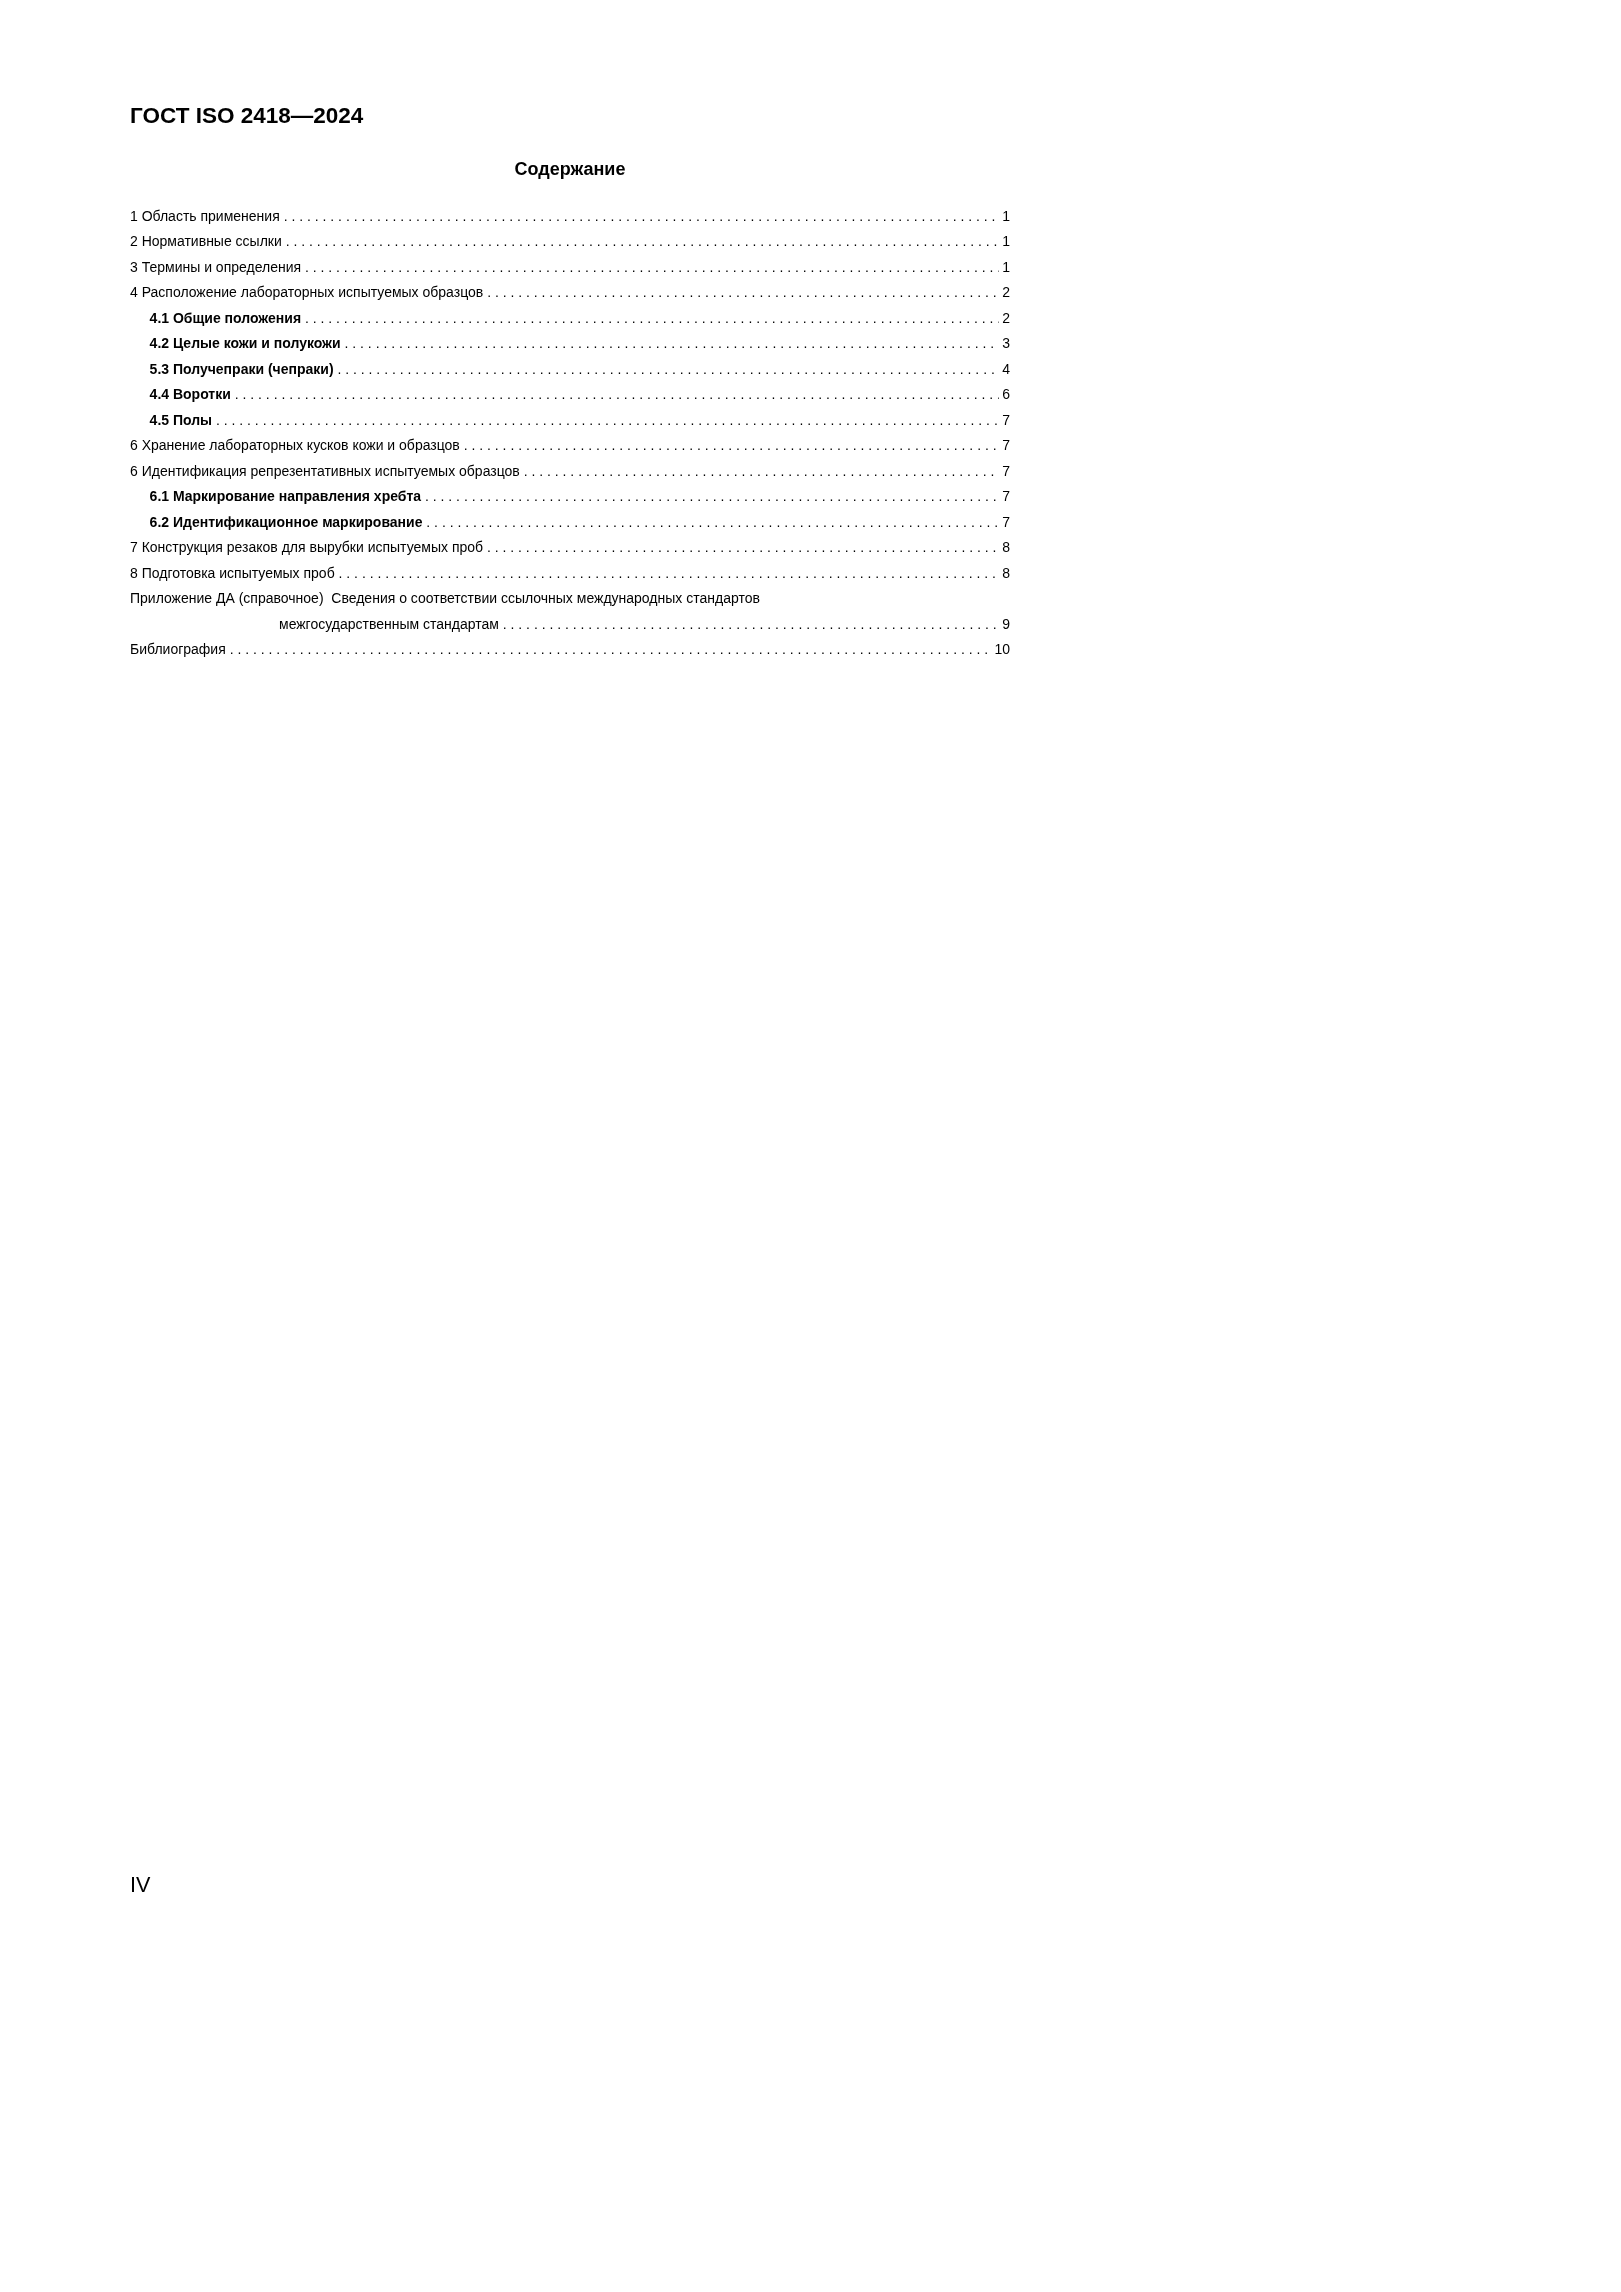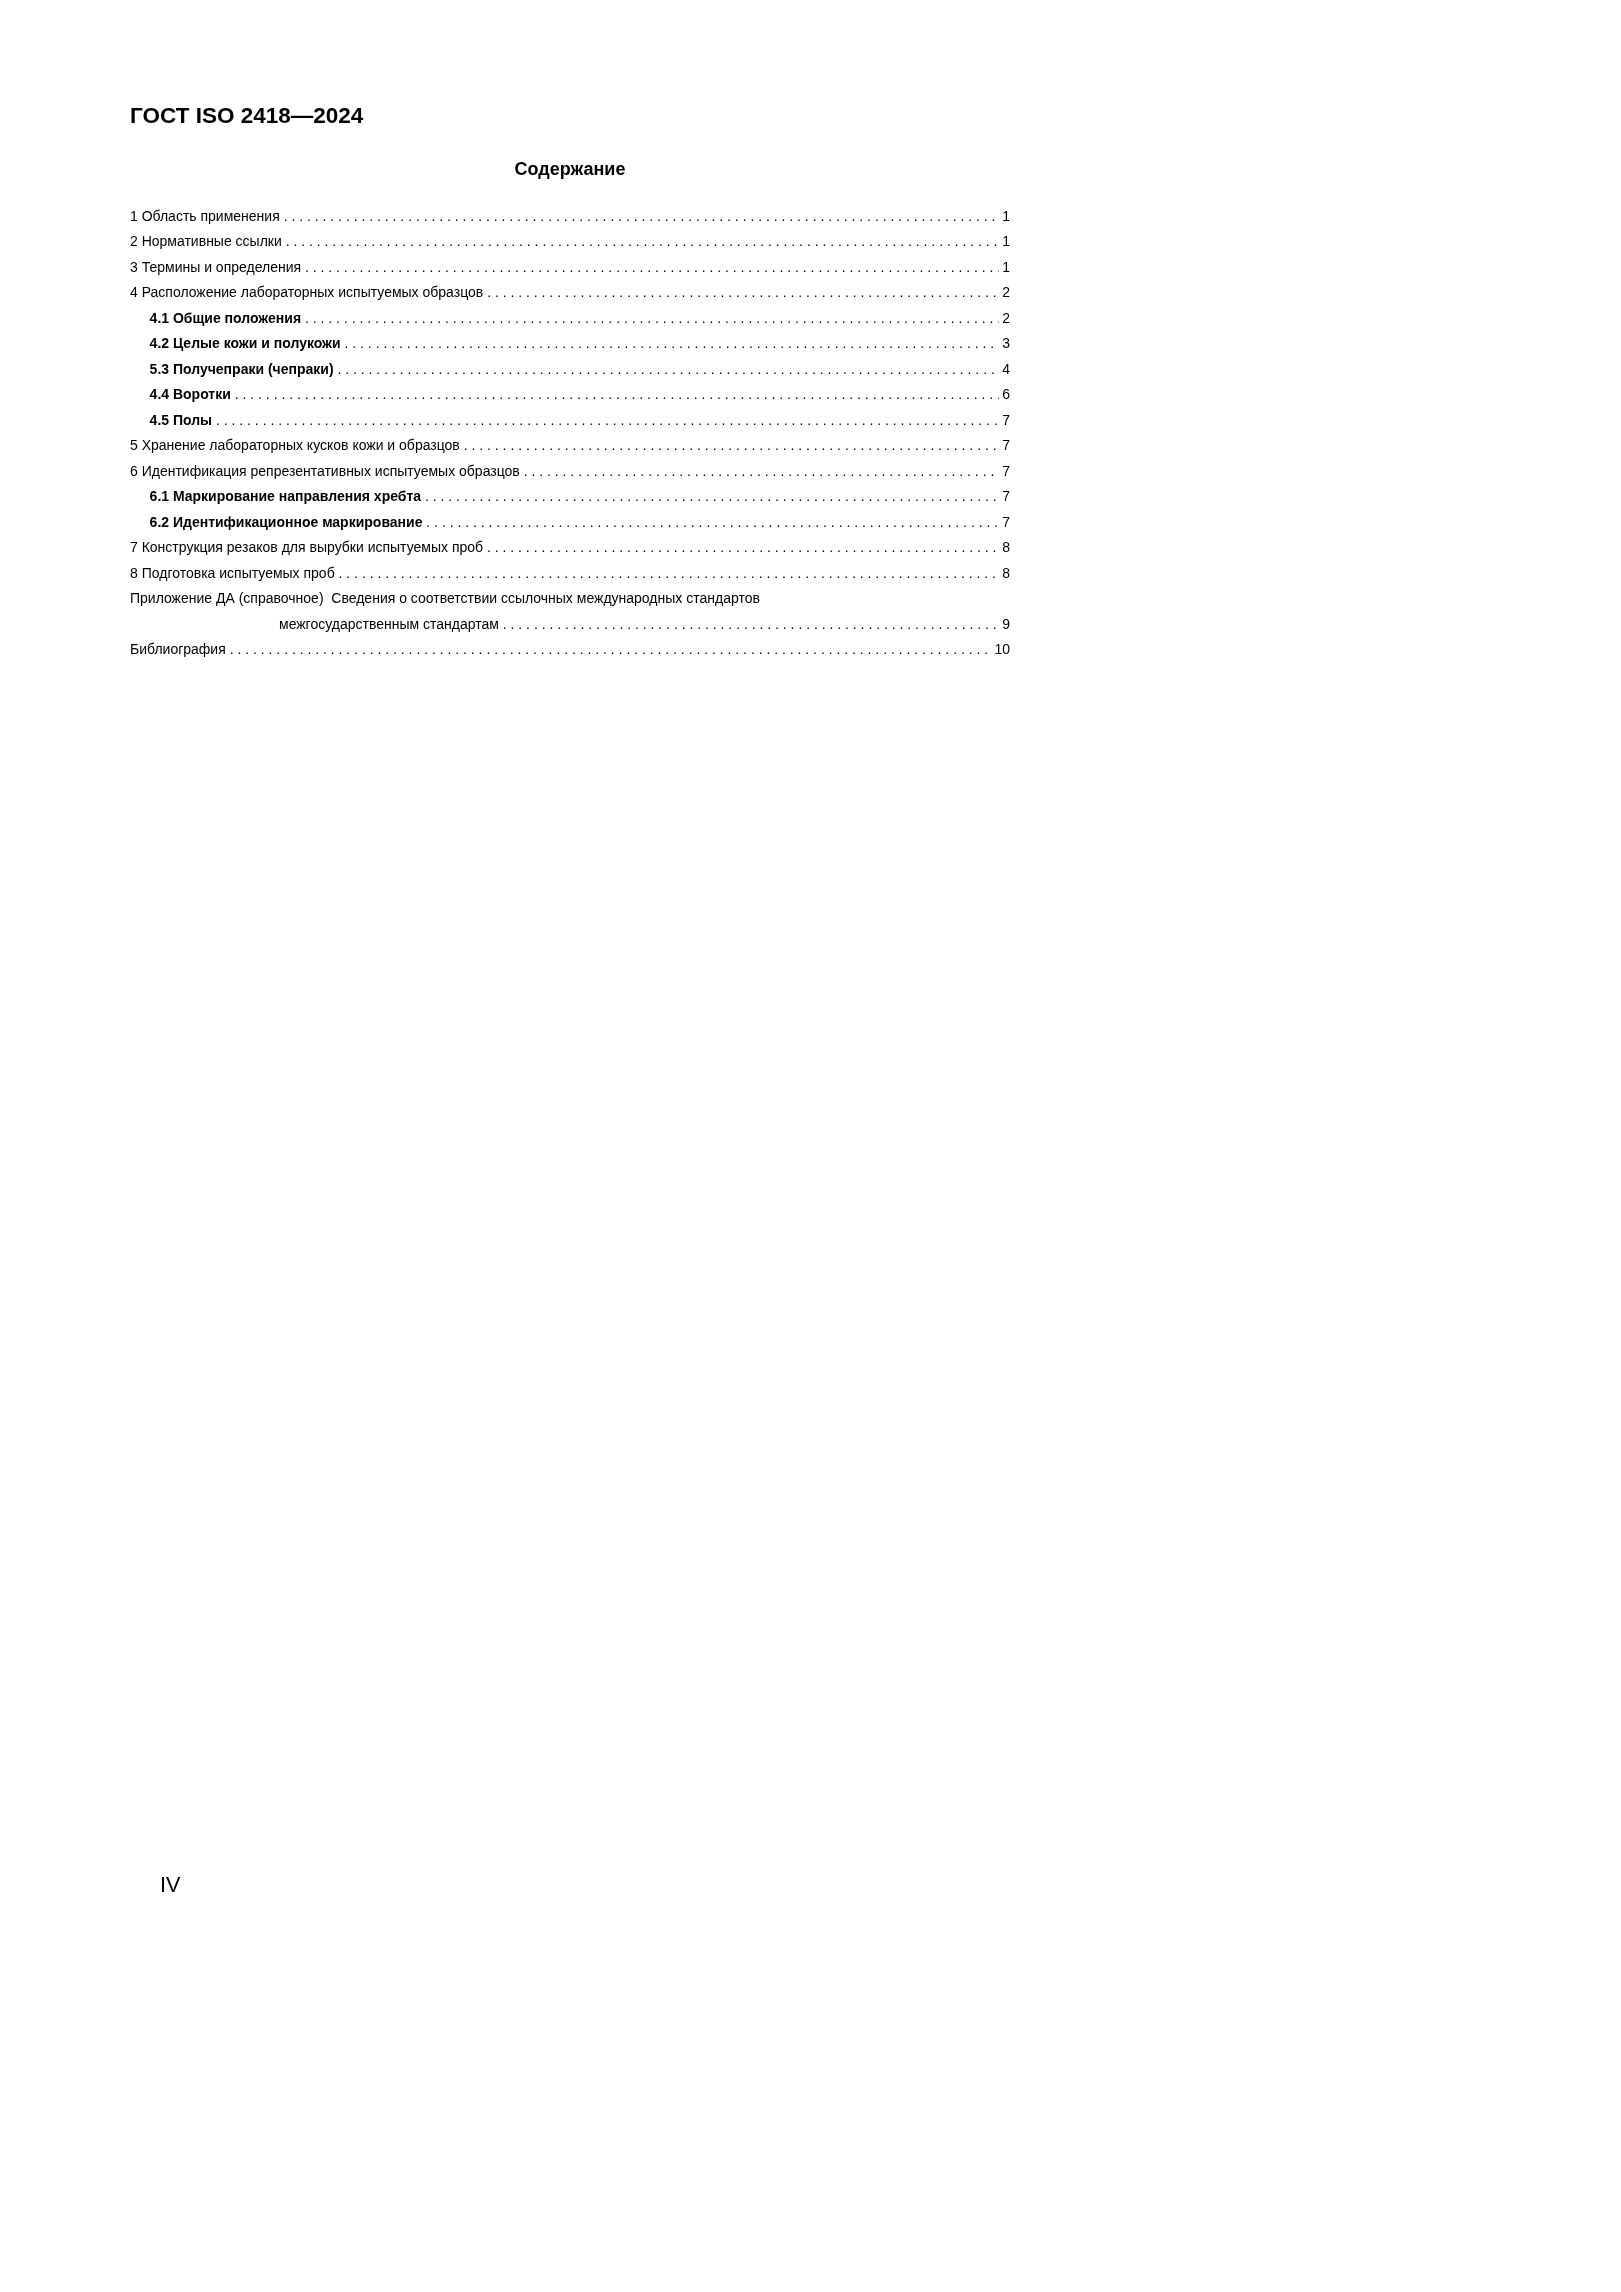--- a/index.html
+++ b/index.html
@@ -55,21 +55,20 @@
   .leader::after {
     content: ". . . . . . . . . . . . . . . . . . . . . . . . . . . . . . . . . . . . . . . . . . . . . . . . . . . . . . . . . . . . . . . . . . . . . . . . . . . . . . . . . . . . . . . . . . . . . . . . . . . . . . . . . . . . . . . . . . . . . . . . . . . . . . . .";
   }
   .toc-page { white-space: pre; }
   .footer-page-num {
     position: absolute;
     left: 130px;
     top: 1872px;
     font-size: 21.6px;
     line-height: 25.5px;
-    margin-left: 30px;
   }
 </style>
 </head>
 <body>
 
 <div class="page">
   <div class="content">
 
     <div class="doc-code">ГОСТ ISO 2418—2024</div>
 
@@ -125,21 +124,21 @@
         <span class="toc-page">6</span>
       </div>
 
       <div class="toc-row indent-1">
         <span class="toc-label">4.5 Полы</span>
         <span class="leader"></span>
         <span class="toc-page">7</span>
       </div>
 
       <div class="toc-row">
-        <span class="toc-label">5 Хранение лабораторных кусков кожи и образцов</span>
+        <span class="toc-label">6 Хранение лабораторных кусков кожи и образцов</span>
         <span class="leader"></span>
         <span class="toc-page">7</span>
       </div>
 
       <div class="toc-row">
         <span class="toc-label">6 Идентификация репрезентативных испытуемых образцов</span>
         <span class="leader"></span>
         <span class="toc-page">7</span>
       </div>
 

